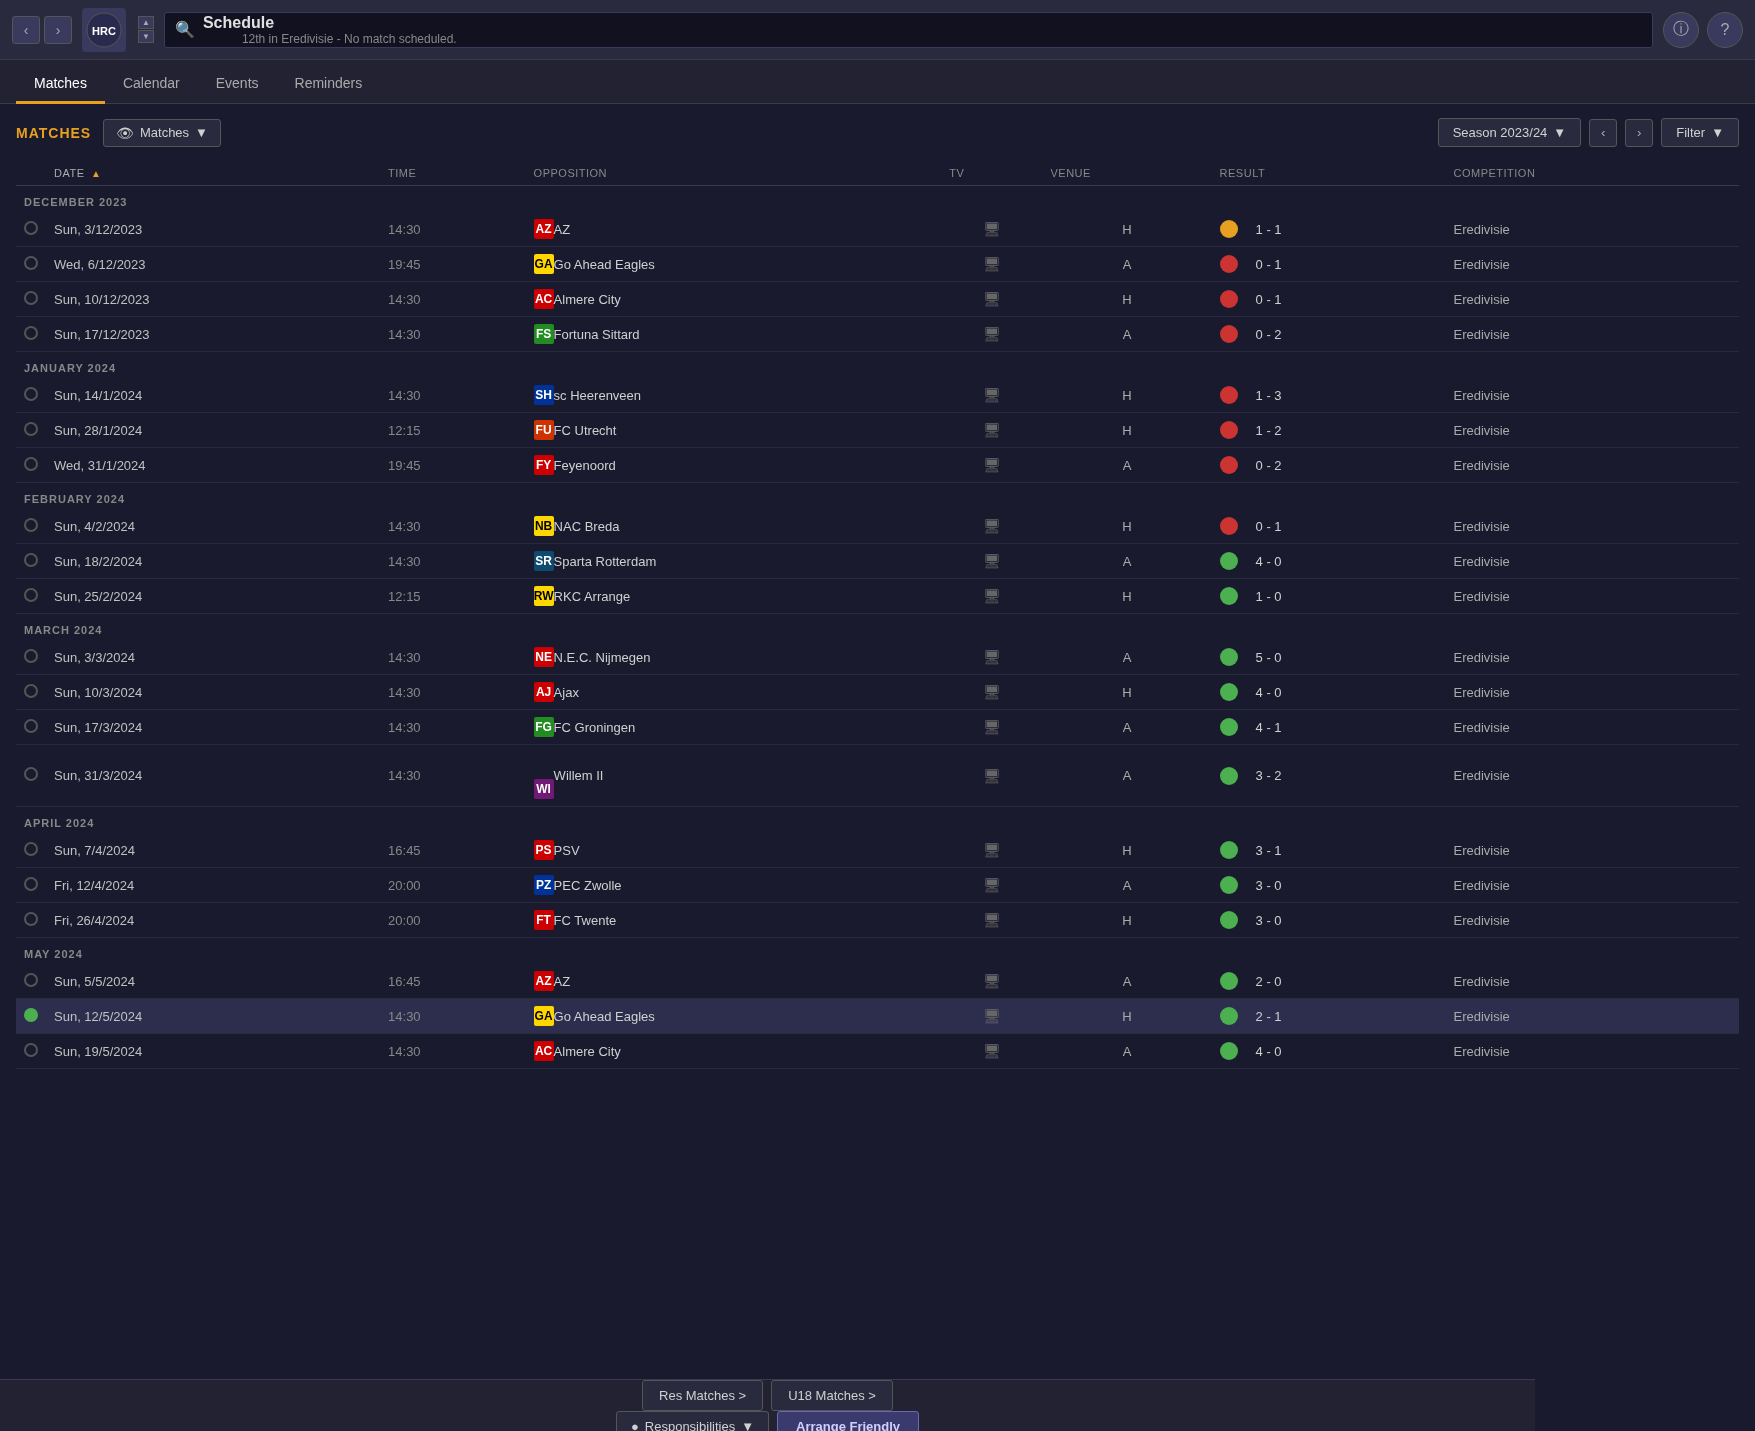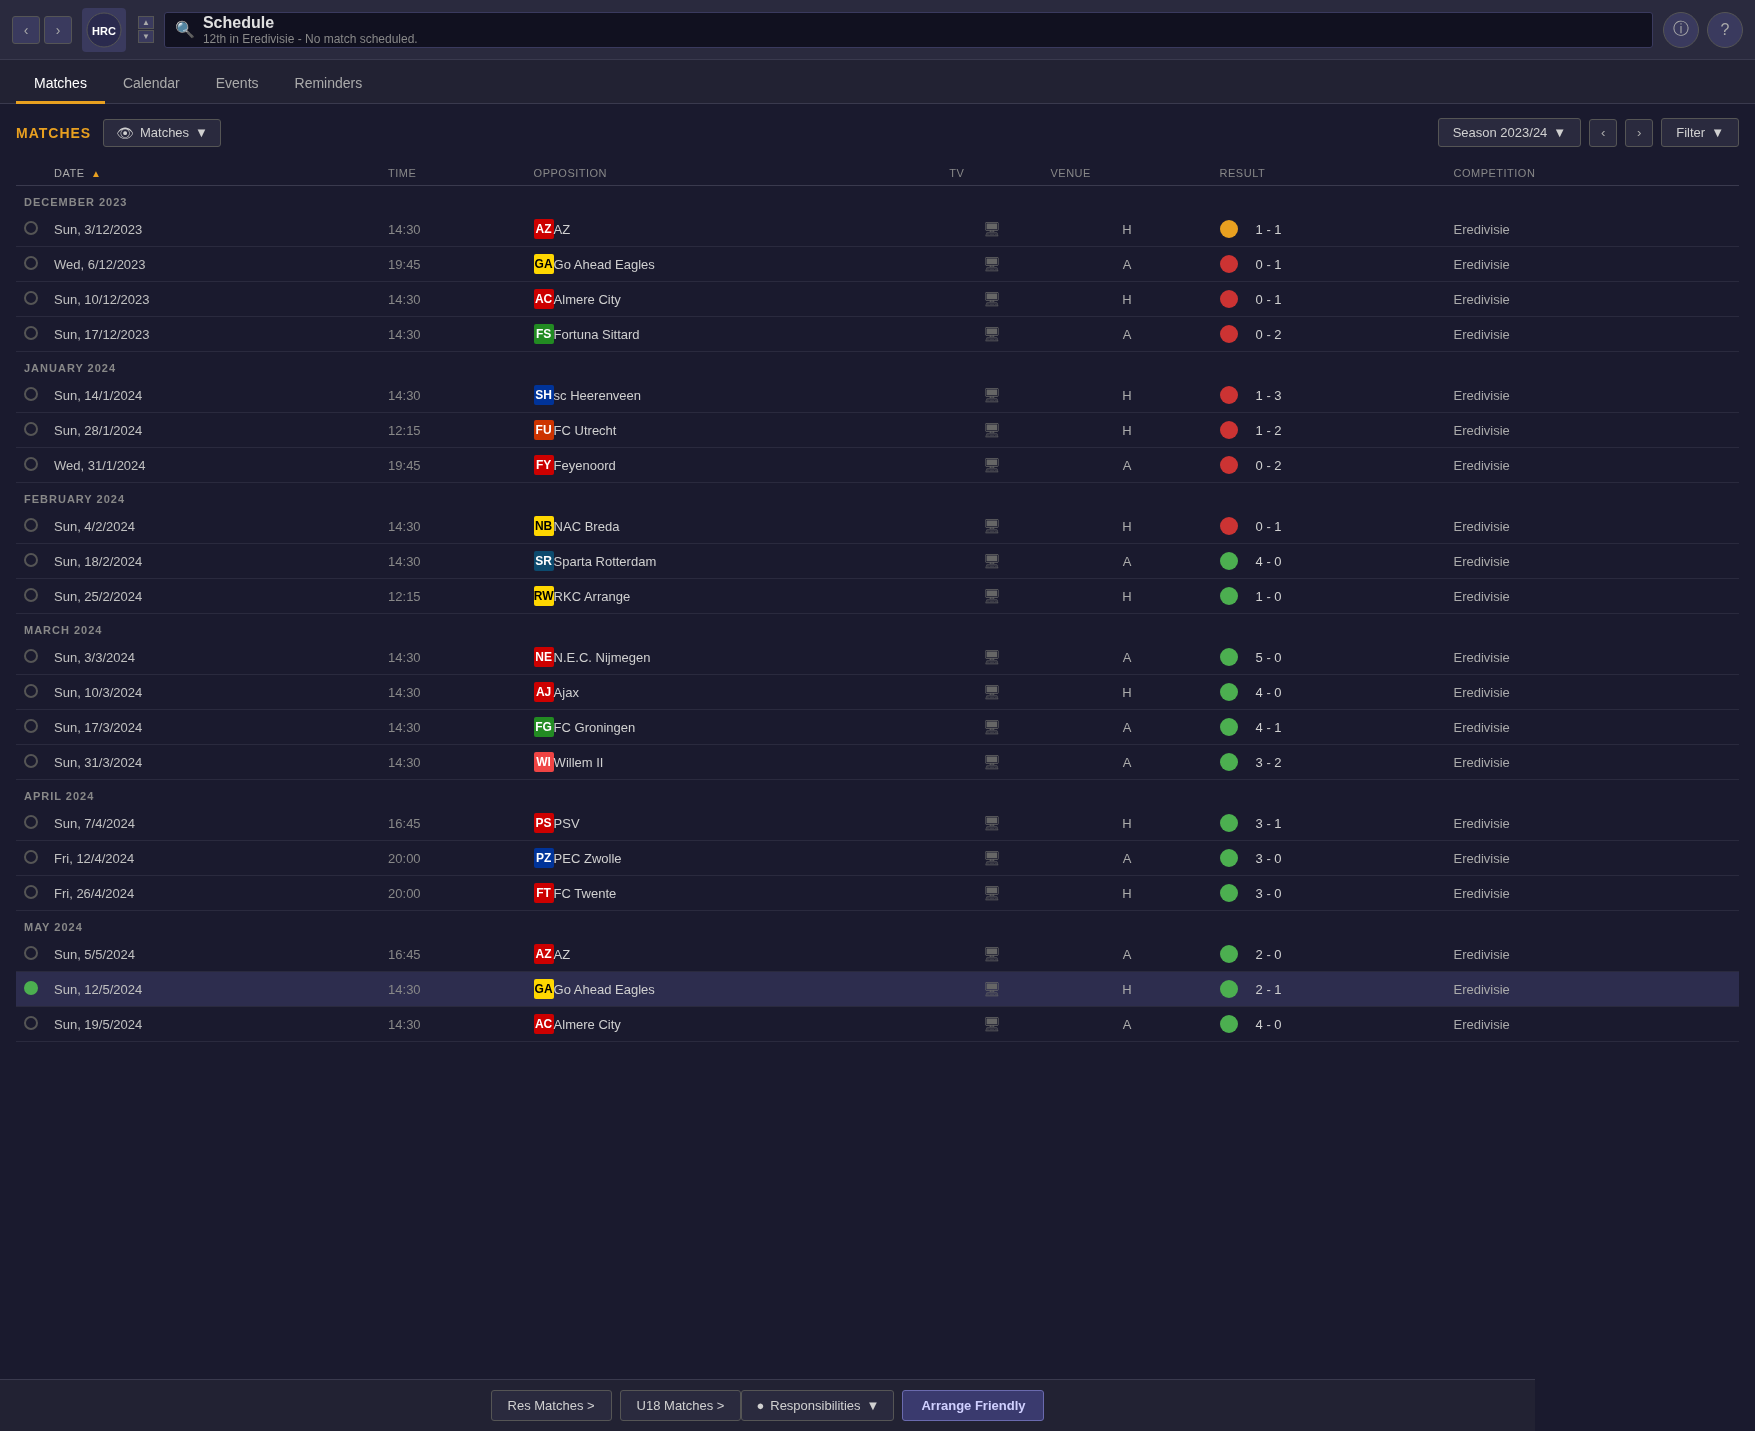--- a/index.html
+++ b/index.html
@@ -87,20 +87,21 @@
       font-size: 16px;
     }
     .schedule-title {
       color: #e0e0e0;
       font-weight: bold;
       font-size: 16px;
     }
     .schedule-sub {
       color: #888;
       font-size: 12px;
+      margin-left: 39px;
     }
     .top-right-icons {
       display: flex;
       gap: 8px;
     }
     .icon-circle {
       width: 36px;
       height: 36px;
       background: #3a3a5e;
       border-radius: 50%;
@@ -333,22 +334,23 @@
     .bottom-bar {
       position: fixed;
       bottom: 0;
       left: 0;
       width: 1535px;
       background: #222233;
       border-top: 1px solid #3a3a4e;
       height: 52px;
       display: flex;
       align-items: center;
-      justify-content: center;
+      justify-content: flex-start;
       padding: 0 16px;
+      flex-direction: column;
     }
     .bottom-left {
       display: flex;
       gap: 8px;
     }
     .bottom-btn {
       background: #2a2a3e;
       border: 1px solid #555;
       color: #d0d0d0;
       padding: 7px 16px;
@@ -394,21 +396,21 @@
     .badge-fortuna { background: #228b22; }
     .badge-heerenveen { background: #003399; }
     .badge-utrecht { background: #cc3300; }
     .badge-feyenoord { background: #cc0000; }
     .badge-nac { background: #ffd700; color: #000; }
     .badge-sparta { background: #0c4a6e; }
     .badge-rkc { background: #ffd700; color: #000; }
     .badge-nec { background: #cc0000; }
     .badge-ajax { background: #cc0000; }
     .badge-groningen { background: #228b22; }
-    .badge-willem { background: #ef4444; }
+    .badge-willem { background: #701a75; margin-top: 27px; }
     .badge-psv { background: #cc0000; }
     .badge-pec { background: #003399; }
     .badge-twente { background: #cc0000; }
 
     .scrollable-area {
       max-height: calc(1431px - 200px);
       overflow-y: auto;
       padding-bottom: 60px;
     }
   </style>

